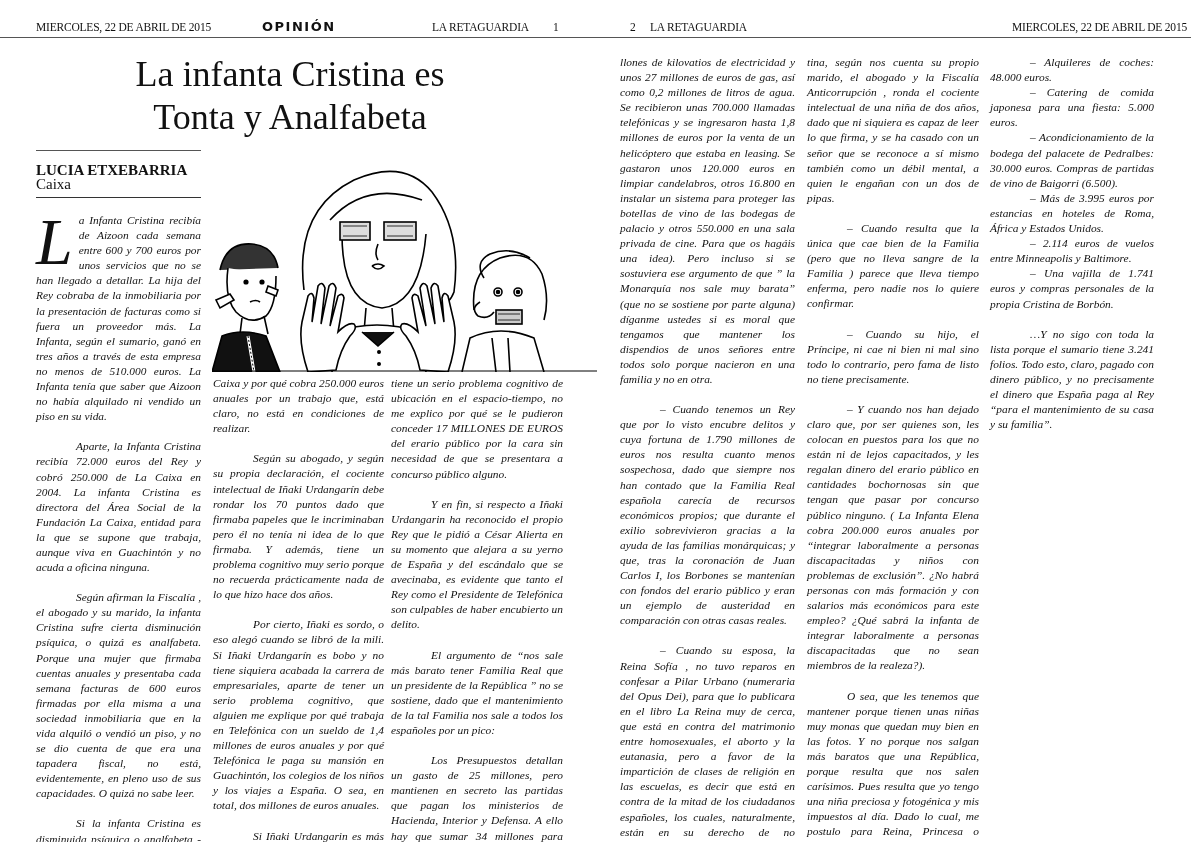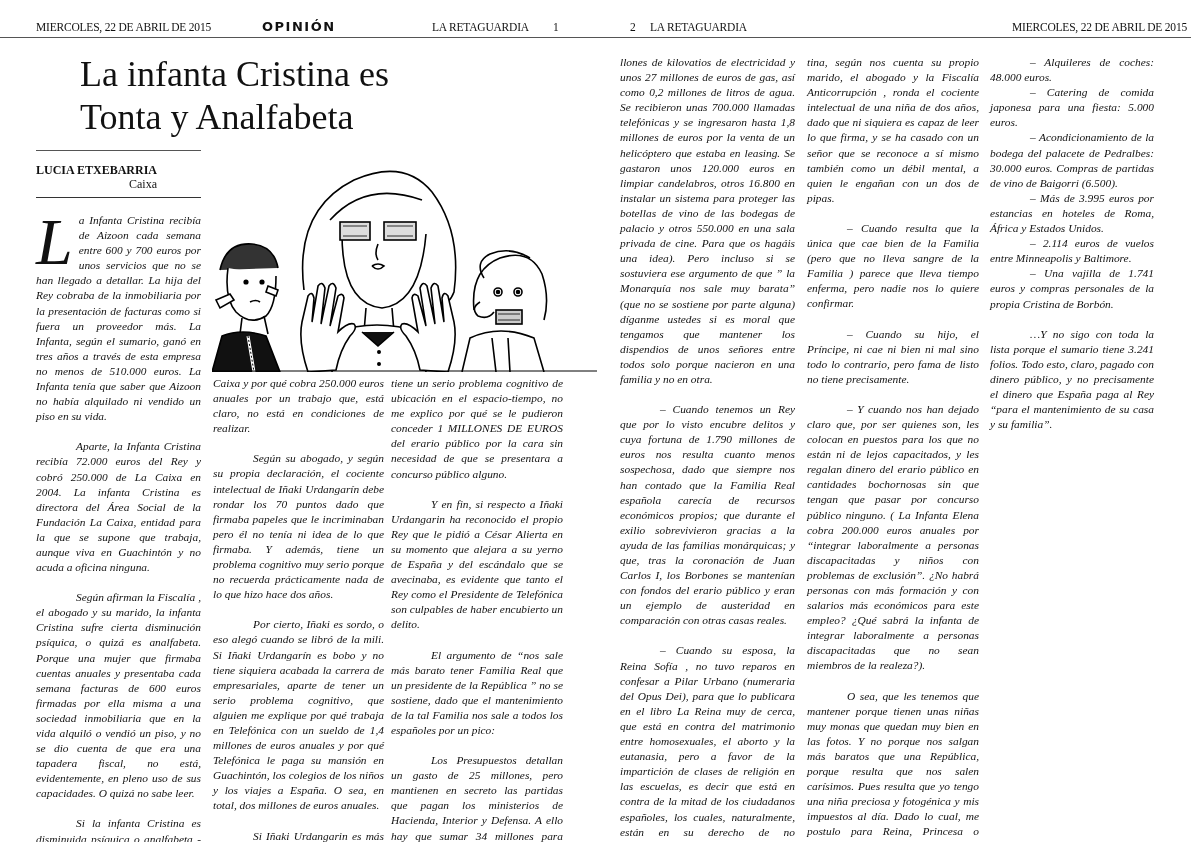--- a/index.html
+++ b/index.html
@@ -10,25 +10,25 @@
   }
   .page { position:absolute; top:0; height:674px; }
   .page-left { left:0; width:600px; }
   .page-right { left:600px; width:591px; }
 
   .header { position:absolute; top:21px; font-size:11.5px; letter-spacing:-0.2px; color:#111; white-space:nowrap; }
   .rule-top { position:absolute; top:37px; height:0; border-top:1.6px solid #555; }
   .section { position:absolute; top:19px; left:262px; font-family:"DejaVu Sans","Liberation Sans",sans-serif; font-weight:bold; font-size:13px; letter-spacing:1.5px; }
 
   .headline {
-    position:absolute; left:80px; top:53px; width:420px; 
+    position:absolute; left:80px; top:53px; width:420px; text-align:center;
     font-size:36px; line-height:43px; font-weight:normal; margin:0;
   }
   .hr { position:absolute; left:36px; width:165px; border-top:1px solid #333; height:0; }
-  .byline { position:absolute; left:36px; top:163px; font-size:12px; line-height:14px;text-align:right; }
+  .byline { position:absolute; left:36px; top:163px; font-size:15px; line-height:14px; }
   .byline .author { font-weight:bold; }
 
   .col {
     position:absolute; font-size:11.4px; line-height:15.1px; text-align:justify;
     hyphens:manual;
   }
   .col p { margin:0 0 15px 0; text-indent:40px;font-style:italic; }
   .col p.tight { margin-bottom:0; }
   .col p.cont { text-indent:0; }
 
@@ -123,21 +123,21 @@
   </div>
 
   <div class="col" style="left:213px; top:376px; width:171px;">
     <p class="cont">Caixa y por qué cobra 250.000 euros anuales por un trabajo que, está claro, no está en condiciones de realizar.</p>
     <p>Según su abogado, y según su propia declaración, el cociente intelectual de Iñaki Urdangarín debe rondar los 70 puntos dado que firmaba papeles que le incriminaban pero él no tenía ni idea de lo que firmaba. Y además, tiene un problema cognitivo muy serio porque no recuerda prácticamente nada de lo que hizo hace dos años.</p>
     <p>Por cierto, Iñaki es sordo, o eso alegó cuando se libró de la mili. Si Iñaki Urdangarín es bobo y no tiene siquiera acabada la carrera de empresariales, aparte de tener un serio problema cognitivo, que alguien me explique por qué trabaja en Telefónica con un sueldo de 1,4 millones de euros anuales y por qué Telefónica le paga su mansión en Guachintón, los colegios de los niños y los viajes a España. O sea, en total, dos millones de euros anuales.</p>
     <p class="tight">Si Iñaki Urdangarin es más corto que el pelo de Sinéad O'Connor, como según él mismo se presenta, y</p>
   </div>
 
   <div class="col" style="left:391px; top:376px; width:172px;">
-    <p class="cont">tiene un serio problema cognitivo de ubicación en el espacio-tiempo, no me explico por qué se le pudieron conceder 1 MILLONES DE EUROS del erario público por la cara sin necesidad de que se presentara a concurso público alguno.</p>
+    <p class="cont">tiene un serio problema cognitivo de ubicación en el espacio-tiempo, no me explico por qué se le pudieron conceder 17 MILLONES DE EUROS del erario público por la cara sin necesidad de que se presentara a concurso público alguno.</p>
     <p>Y en fin, si respecto a Iñaki Urdangarin ha reconocido el propio Rey que le pidió a César Alierta en su momento que alejara a su yerno de España y del escándalo que se avecinaba, es evidente que tanto el Rey como el Presidente de Telefónica son culpables de haber encubierto un delito.</p>
     <p>El argumento de “nos sale más barato tener Familia Real que un presidente de la República ” no se sostiene, dado que el mantenimiento de la tal Familia nos sale a todos los españoles por un pico:</p>
     <p class="tight">Los Presupuestos detallan un gasto de 25 millones, pero mantienen en secreto las partidas que pagan los ministerios de Hacienda, Interior y Defensa. A ello hay que sumar 34 millones para conservación de palacios y jardines (Por cierto: se consumieron en el ejercicio 2010-2011 unos 8,5 mi-</p>
   </div>
 </div>
 
 <div class="page page-right">
   <div class="header" style="left:30px;">2</div>
   <div class="header" style="left:50px;">LA RETAGUARDIA</div>
   <div class="header" style="left:412px;">MIERCOLES, 22 DE ABRIL DE 2015</div>

